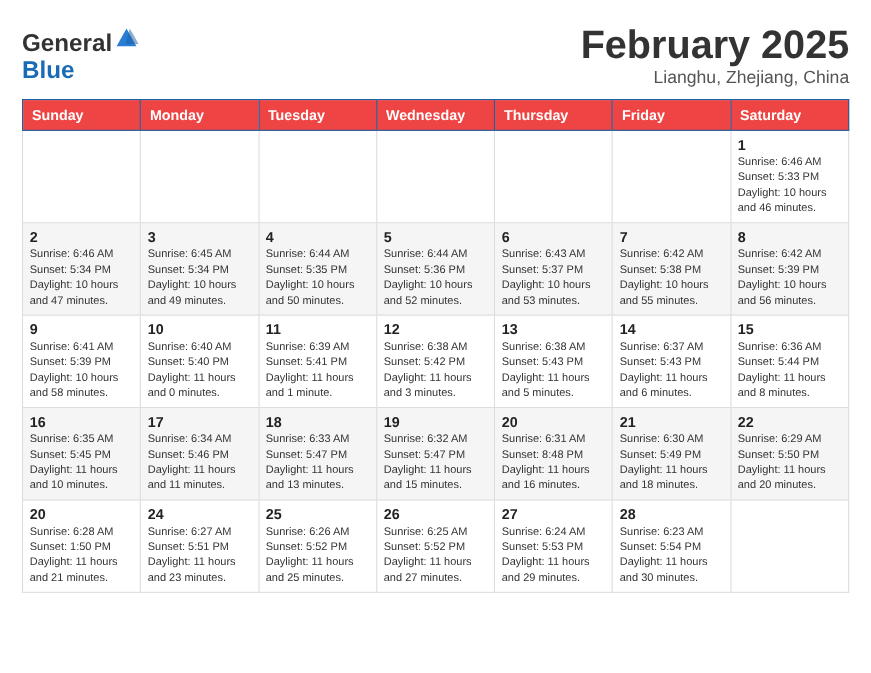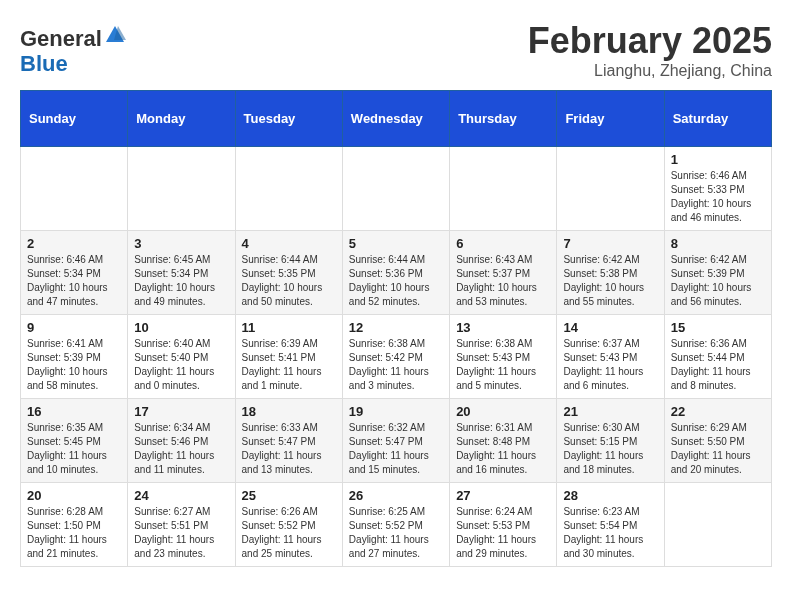--- a/index.html
+++ b/index.html
@@ -43,26 +43,26 @@
     .location-title {
       font-size: 16px;
       color: #555;
     }
     .calendar {
       width: 100%;
       border-collapse: collapse;
       border: 1px solid #ccc;
     }
     .calendar th {
-      background: #1d4ed8;
+      background: #ef4444;
       color: #fff;
       font-size: 13px;
       font-weight: bold;
       text-align: left;
-      padding: 20px 8px;
+      padding: 6px 8px;
       border: 1px solid #2060a0;
     }
     .calendar td {
       vertical-align: top;
       padding: 5px 6px;
       font-size: 10px;
       color: #333;
       border: 1px solid #ddd;
       width: calc(100% / 7);
       min-height: 80px;
@@ -270,21 +270,21 @@
         <td>
           <span class="day-number">20</span>
           <div class="day-info" style="white-space: pre-line;">Sunrise: 6:31 AM
 Sunset: 8:48 PM
 Daylight: 11 hours
 and 16 minutes.</div>
         </td>
         <td>
           <span class="day-number">21</span>
           <div class="day-info" style="white-space: pre-line;">Sunrise: 6:30 AM
-Sunset: 5:15 PM
+Sunset: 5:49 PM
 Daylight: 11 hours
 and 18 minutes.</div>
         </td>
         <td>
           <span class="day-number">22</span>
           <div class="day-info" style="white-space: pre-line;">Sunrise: 6:29 AM
 Sunset: 5:50 PM
 Daylight: 11 hours
 and 20 minutes.</div>
         </td>

